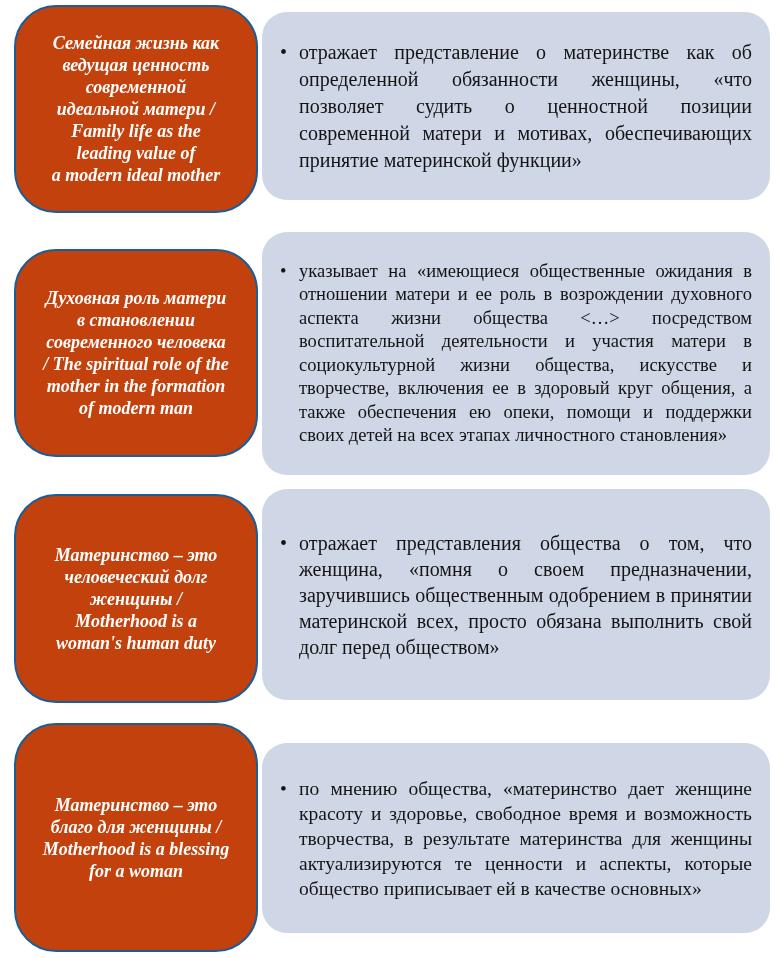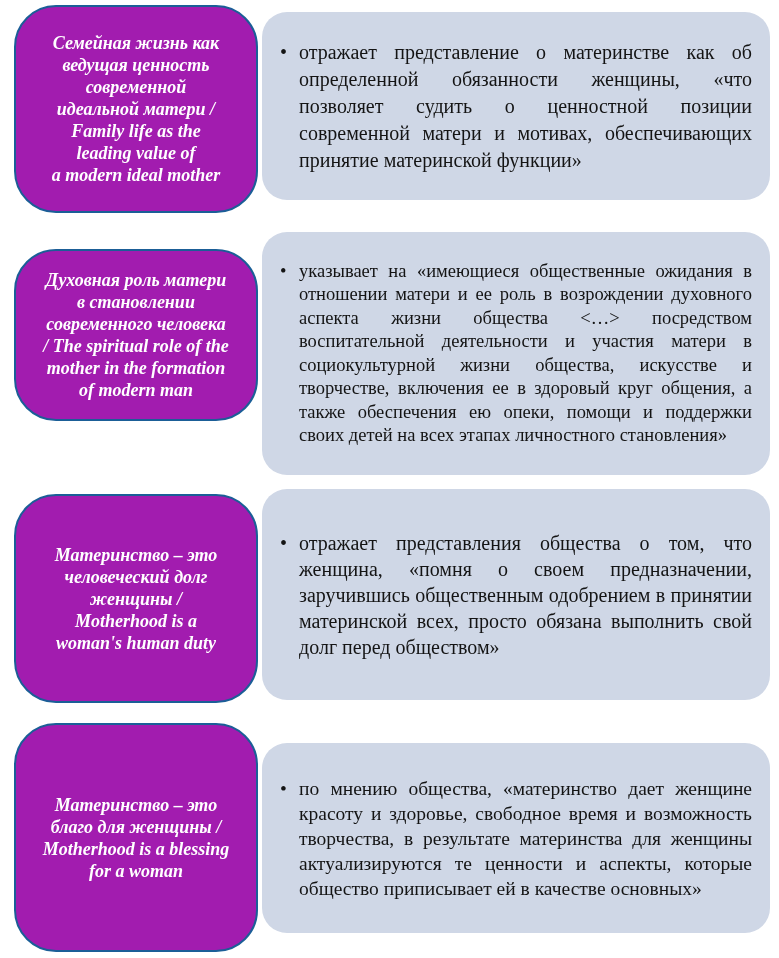--- a/index.html
+++ b/index.html
@@ -13,41 +13,41 @@
     height: 958px;
     background: #FFFFFF;
     font-family: "Liberation Serif", serif;
     overflow: hidden;
   }
   
   .label-box {
     position: absolute;
     left: 14px;
     width: 244px;
-    background: #a21caf;
+    background: #c2410c;
     border: 2px solid #1B5E97;
     border-radius: 42px;
     box-sizing: border-box;
     display: flex;
     align-items: center;
     justify-content: center;
     text-align: center;
     overflow: hidden;
   }
   .label-text {
     white-space: pre-line;
     color: #FFFFFF;
     font-weight: bold;
     font-style: italic;
     font-size: 18px;
     line-height: 22px;
     padding: 2px 6px;
   }
   .r1-label { top: 5px;   height: 208px; }
-  .r2-label { top: 249px; height: 172px; }
+  .r2-label { top: 249px; height: 208px; }
   .r3-label { top: 494px; height: 209px; }
   .r4-label { top: 723px; height: 229px; }
 
   
   .desc-box {
     position: absolute;
     left: 262px;
     width: 508px;
     background: #CFD7E6;
     border-radius: 25px;

